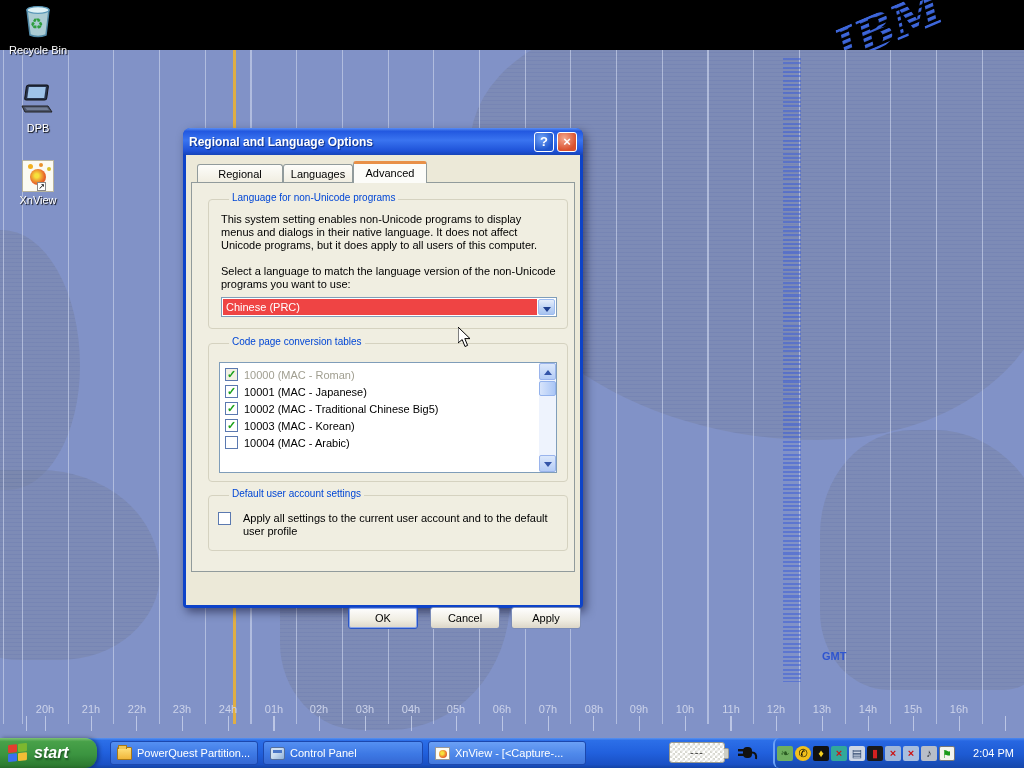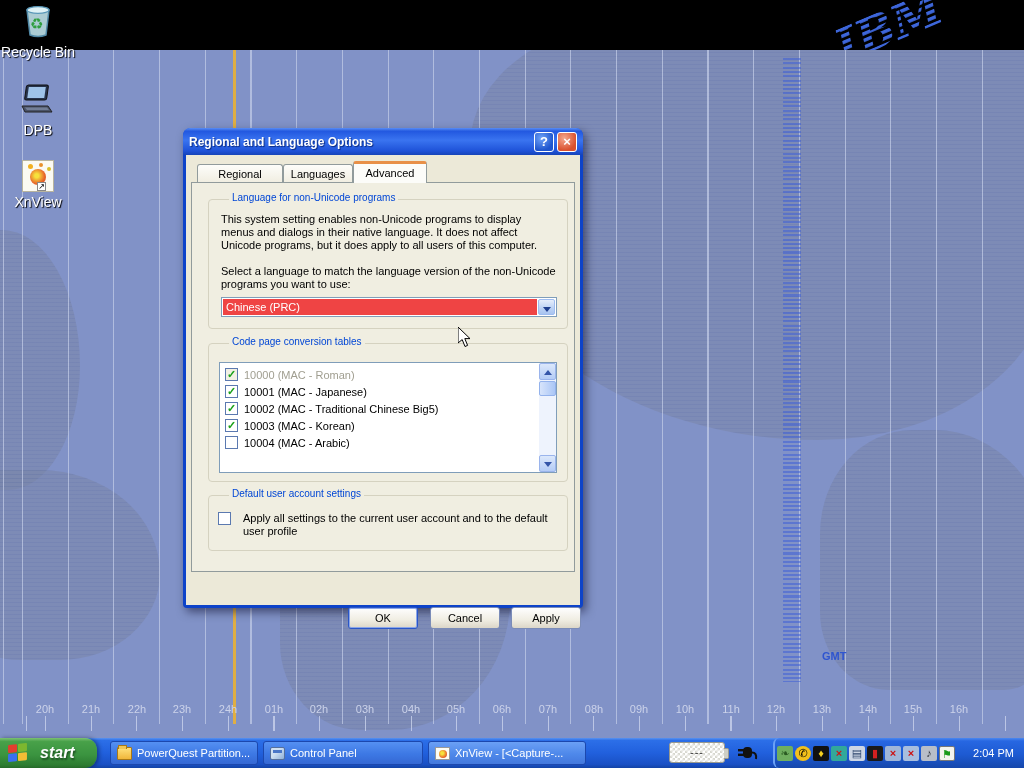--- a/index.html
+++ b/index.html
@@ -27,21 +27,21 @@
            background-position:45px 0; }
   .meridian { position:absolute; left:233px; top:0; width:3px; height:674px; background:#dfae44; }
   .hatch { position:absolute; left:783px; top:8px; width:18px; height:624px;
            background:repeating-linear-gradient(180deg, rgba(62,95,215,.55) 0 2px, transparent 2px 4.3px); }
   .gmt { position:absolute; left:822px; top:600px; font-size:11px; font-weight:bold; color:#2f55d0; }
   .tzrow { position:absolute; left:0; top:653px; width:1024px; height:14px; }
   .tzrow span { position:absolute; width:46px; text-align:center; font-size:11px; color:#ccd3ea; }
 
   
   .dicon { position:absolute; width:76px; text-align:center; }
-  .dicon .lbl { margin-top:2px; font-size:14px; color:#fff; text-shadow:1px 1px 1px #000; }
+  .dicon .lbl { margin-top:2px; font-size:11px; color:#fff; text-shadow:1px 1px 1px #000; }
   .shortcut-arrow { position:absolute; left:14px; bottom:0; width:9px; height:9px; background:#fff;
                     border:1px solid #888; font-size:8px; line-height:8px; color:#000; }
 
   
   .dialog { position:absolute; left:183px; top:128px; width:400px; height:480px;
             background:#0d43c9; border-radius:8px 8px 4px 4px; box-shadow:3px 4px 10px rgba(0,0,30,.5); }
   .titlebar { position:absolute; left:0; top:0; right:0; height:27px; border-radius:7px 7px 0 0;
               background:linear-gradient(180deg,#5a8ef5 0%,#2258e0 12%,#3a74f0 45%,#1e52d8 85%,#1644b8 100%);
               display:flex; align-items:center; padding:0 6px; }
   .titlebar .ttl { flex:1; color:#fff; font-weight:bold; font-size:12px; text-shadow:1px 1px 1px #0a2a80; }
@@ -111,21 +111,21 @@
 
   
   .cursor { position:absolute; left:458px; top:327px; z-index:50; }
 
   
   .taskbar { position:absolute; left:0; top:738px; width:1024px; height:30px;
              background:linear-gradient(180deg,#5a93f0 0,#2c6fe8 8%,#2160dd 50%,#1a50c4 88%,#1343a5 100%); }
   .startbtn { position:absolute; left:0; top:0; width:97px; height:30px; border-radius:0 12px 12px 0;
               background:linear-gradient(180deg,#7cc173 0,#48a149 12%,#3b9440 55%,#2d7c31 90%,#266a2a 100%);
               box-shadow:2px 0 4px rgba(0,0,20,.4); display:flex; align-items:center; padding-left:8px; cursor:pointer; }
-  .startbtn .slbl { color:#fff; font-size:16px; font-weight:bold; font-style:italic; margin-left:12px;
+  .startbtn .slbl { color:#fff; font-size:16px; font-weight:bold; font-style:italic; margin-left:6px;
                     text-shadow:1px 2px 2px #1d4d20; }
   .winflag { width:20px; height:18px; position:relative; transform:rotate(-6deg) skewX(-6deg); }
   .winflag i { position:absolute; width:9px; height:8px; border-radius:1px; }
   .winflag .r { left:0; top:0; background:#e23e2e; } .winflag .g { left:10px; top:0; background:#7db72f; }
   .winflag .b { left:0; top:9px; background:#3b6ff0; } .winflag .y { left:10px; top:9px; background:#f2bd35; }
   .task { position:absolute; top:3px; height:24px; border:1px solid #1c48ae; border-radius:3px;
           background:linear-gradient(#5590f2,#3d78e4 55%,#3568d4); display:flex; align-items:center;
           padding:0 6px; color:#fff; font-size:11px; cursor:pointer; white-space:nowrap; overflow:hidden; }
   .task .ic { flex:0 0 15px; height:13px; margin-right:5px; }
   .task.tk1 { left:110px; width:148px; } .task.tk2 { left:263px; width:160px; }

